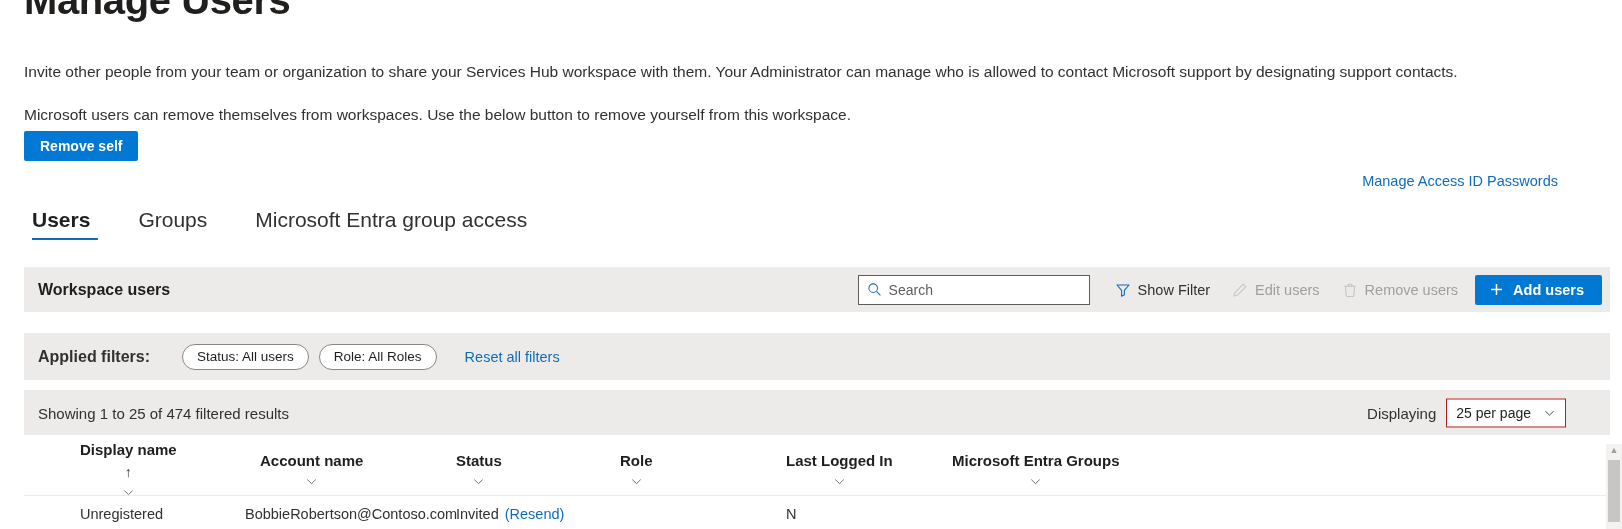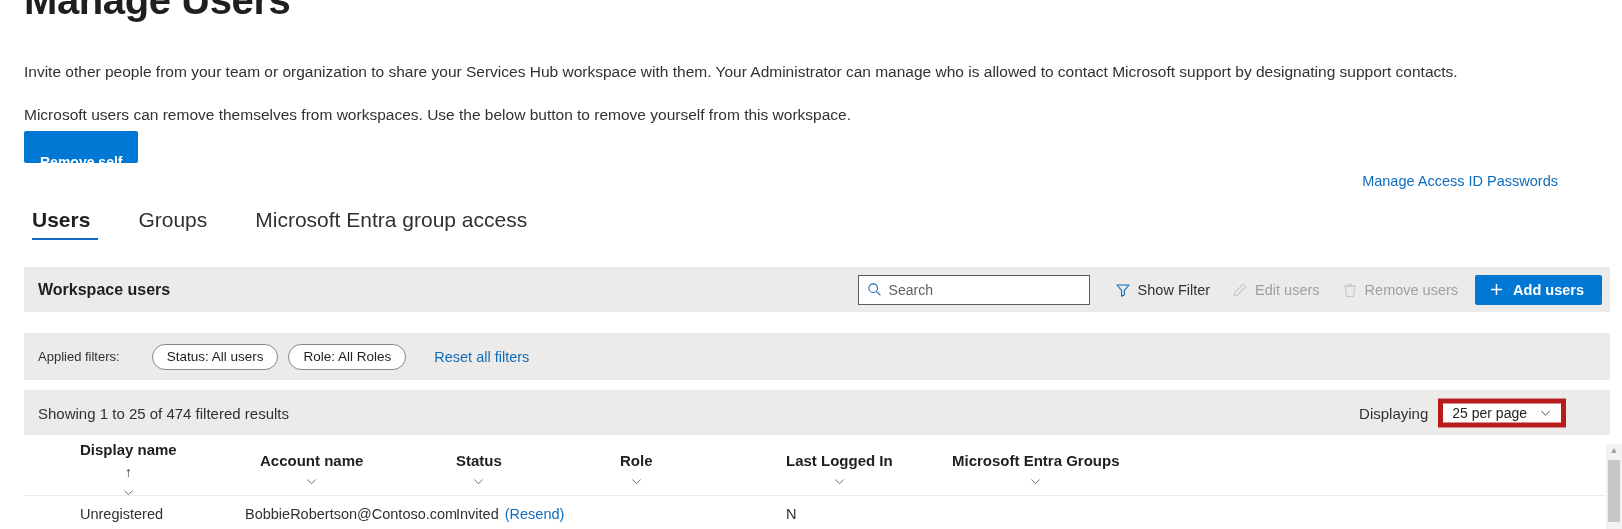--- a/index.html
+++ b/index.html
@@ -22,21 +22,21 @@
   .intro-1 {
     position: absolute; left: 24px; top: 61px;
     font-size: 15.5px; line-height: 22px; color: #323130; white-space: nowrap;
   }
   .intro-2 {
     position: absolute; left: 24px; top: 104px;
     font-size: 15.5px; line-height: 22px; color: #323130; white-space: nowrap;
   }
   .btn-remove-self {
     position: absolute; left: 24px; top: 131px;
-    height: 30px; padding: 16px 16px;
+    height: 30px; padding: 0 16px;
     background: #0078d4; color: #ffffff;
     border: none; border-radius: 2px;
     font-family: "Liberation Sans", sans-serif;
     font-size: 14px; font-weight: 700;
     cursor: pointer; line-height: 30px;
   }
   .manage-access-link {
     position: absolute; right: 64px; top: 173px;
     font-size: 14.5px; color: #0f6cbd; cursor: pointer; white-space: nowrap;
   }
@@ -98,41 +98,41 @@
     background: #0078d4; color: #ffffff; border: none; border-radius: 2px;
     font-family: "Liberation Sans", sans-serif;
     font-size: 14.5px; font-weight: 700; cursor: pointer;
   }
 
   
   .filters-inner {
     position: absolute; left: 14px; top: 50%; transform: translateY(-50%);
     display: flex; align-items: center; gap: 0;
   }
-  .applied-label { font-size: 13px; color: #323130; margin-right: 32px; white-space: nowrap; }
+  .applied-label { font-size: 16px; color: #323130; margin-right: 32px; white-space: nowrap; font-weight: bold; }
   .chip {
     height: 25px; padding: 12px 14px; border: 1px solid #8a8886; border-radius: 13px;
     background: #ffffff; font-size: 13.5px; color: #201f1e;
     display: flex; align-items: center; margin-right: 10px;
     cursor: pointer; white-space: nowrap;
   }
   .reset-link { font-size: 14.5px; color: #0f6cbd; cursor: pointer; margin-left: 18px; white-space: nowrap; }
 
   
   .showing-text {
     position: absolute; left: 14px; top: 50%; transform: translateY(-50%);
     font-size: 15px; color: #323130; white-space: nowrap;
   }
   .showing-right {
     position: absolute; right: 44px; top: 50%; transform: translateY(-50%);
     display: flex; align-items: center; gap: 10px;
   }
   .displaying-label { font-size: 15px; color: #323130; white-space: nowrap; }
   .per-page-select {
-    height: 29px; min-width: 108px; background: #ffffff; border: 5px solid #b91c1c;
+    height: 29px; min-width: 108px; background: #ffffff; border: 1px solid #b91c1c;
     display: flex; align-items: center; justify-content: space-between;
     padding: 0 9px; gap: 12px; font-size: 14px; color: #201f1e; cursor: pointer;
     white-space: nowrap;
   }
 
   
   .table-wrap {
     position: absolute; left: 24px; top: 444px; width: 1586px; height: 85px;
     background: #ffffff; overflow: hidden;
   }

